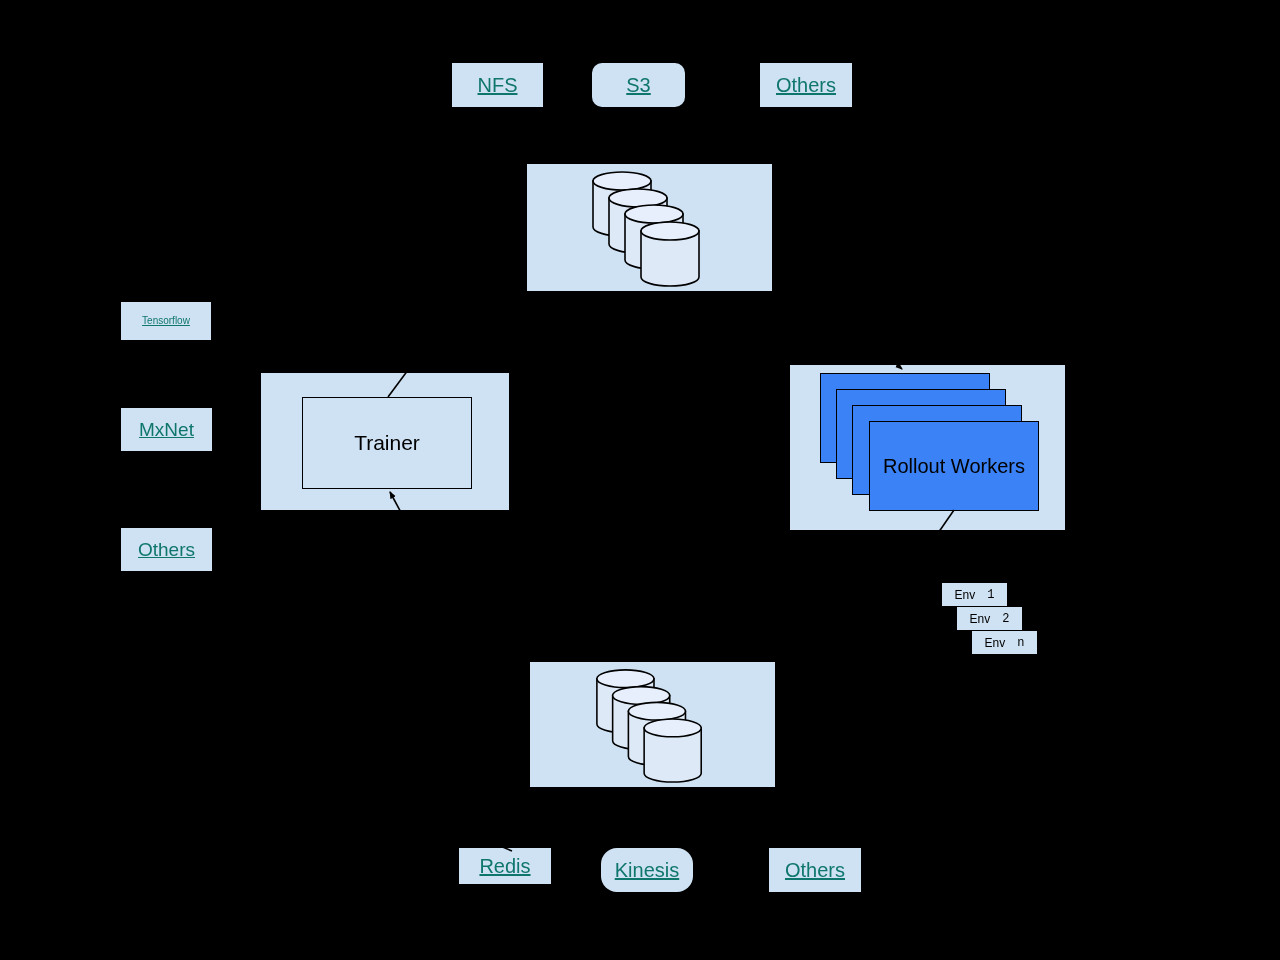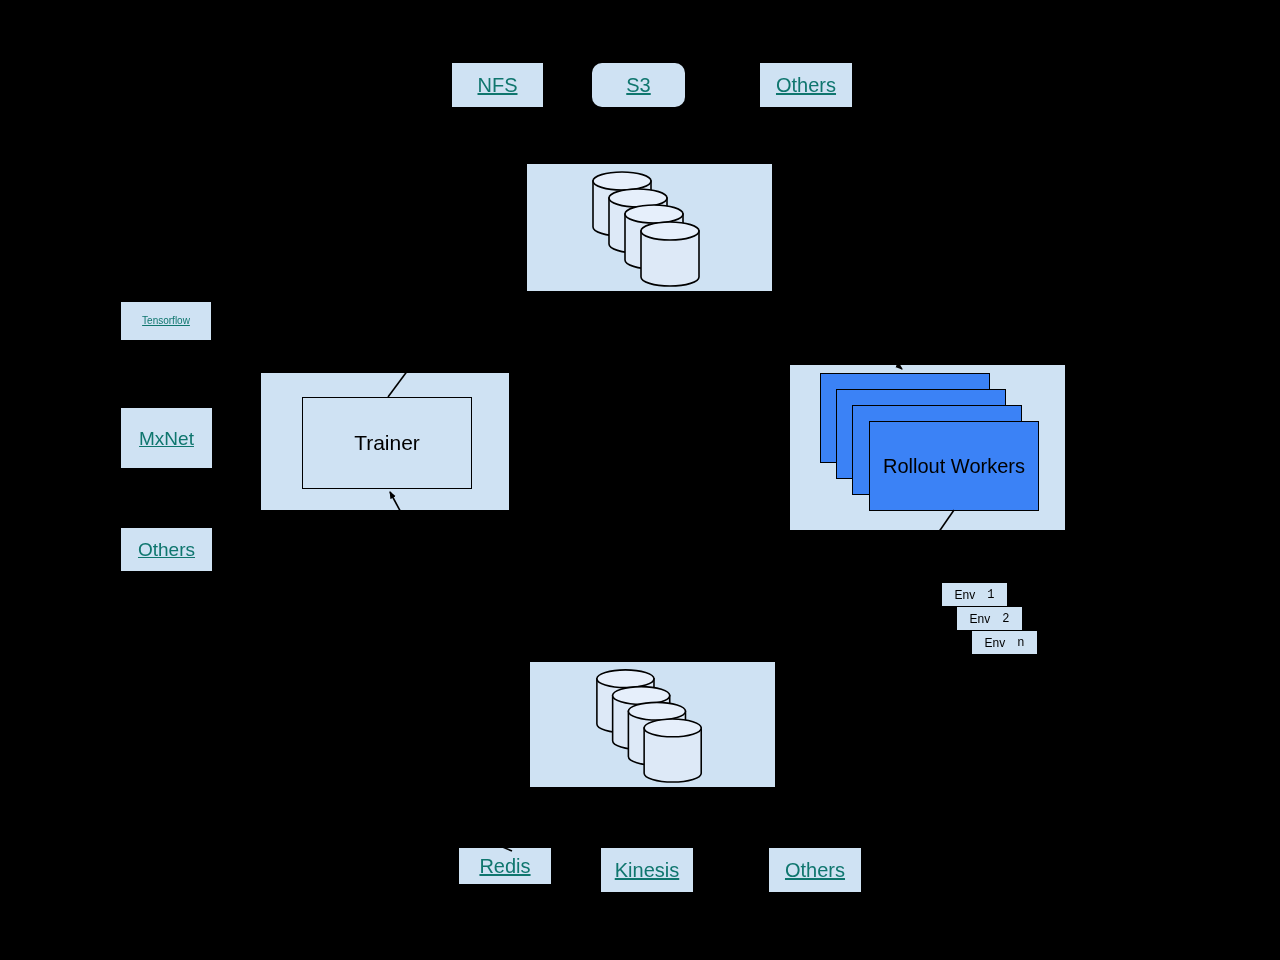--- a/index.html
+++ b/index.html
@@ -15,21 +15,21 @@
   
   .nfs{left:452px;top:63px;width:91px;height:44px;font-size:20px;}
   .s3{left:592px;top:63px;width:93px;height:44px;font-size:20px;border-radius:10px;}
   .others-top{left:760px;top:63px;width:92px;height:44px;font-size:20px;}
   
   .db-top{left:527px;top:164px;width:245px;height:127px;}
   .db-bottom{left:530px;top:662px;width:245px;height:125px;}
   .db-box svg{position:absolute;left:0;top:0;}
   
   .tensorflow{left:121px;top:302px;width:90px;height:38px;font-size:10px;}
-  .mxnet{left:121px;top:408px;width:91px;height:60px;font-size:19px;}
+  .mxnet{left:121px;top:408px;width:91px;height:43px;font-size:19px;}
   .others-left{left:121px;top:528px;width:91px;height:43px;font-size:19px;}
   
   .trainer-outer{left:261px;top:373px;width:248px;height:137px;}
   .trainer-inner{
     position:absolute;left:302px;top:397px;width:170px;height:92px;
     background:#cfe2f3;border:1.4px solid #000;box-sizing:border-box;
     display:flex;align-items:center;justify-content:center;font-size:21px;
   }
   
   .rollout-outer{left:790px;top:365px;width:275px;height:165px;}
@@ -47,21 +47,21 @@
     position:absolute;width:65px;height:23px;background:#cfe2f3;
     display:flex;align-items:center;justify-content:center;
     font-size:12px;gap:12px;
   }
   .env-1{left:942px;top:583px;}
   .env-2{left:957px;top:607px;}
   .env-3{left:972px;top:631px;}
   .env-num{font-family:"Liberation Mono",monospace;font-size:12px;}
   
   .redis{left:459px;top:848px;width:92px;height:36px;font-size:20px;}
-  .kinesis{left:601px;top:848px;width:92px;height:44px;font-size:20px;}
+  .kinesis{left:601px;top:848px;width:92px;height:44px;font-size:20px;border-radius:16px;}
   .others-bottom{left:769px;top:848px;width:92px;height:44px;font-size:20px;}
   
   .overlay{position:absolute;left:0;top:0;width:1280px;height:960px;pointer-events:none;}
 </style>
 </head>
 <body>
 
 <div class="canvas">
 
   <div class="node nfs">NFS</div>

